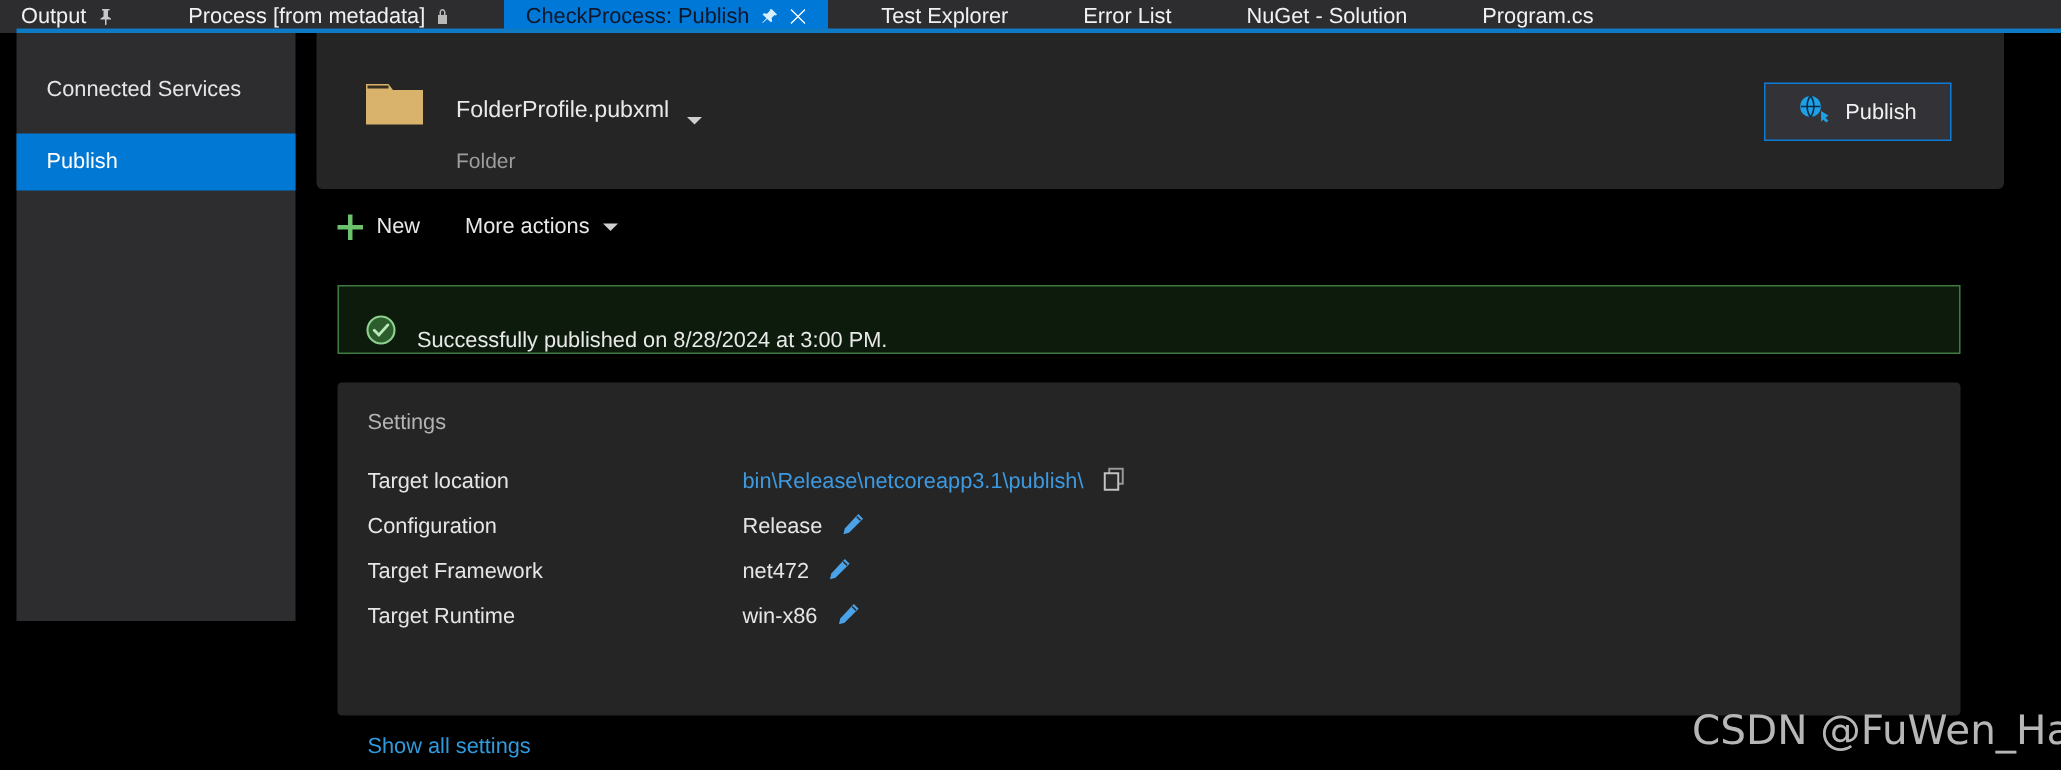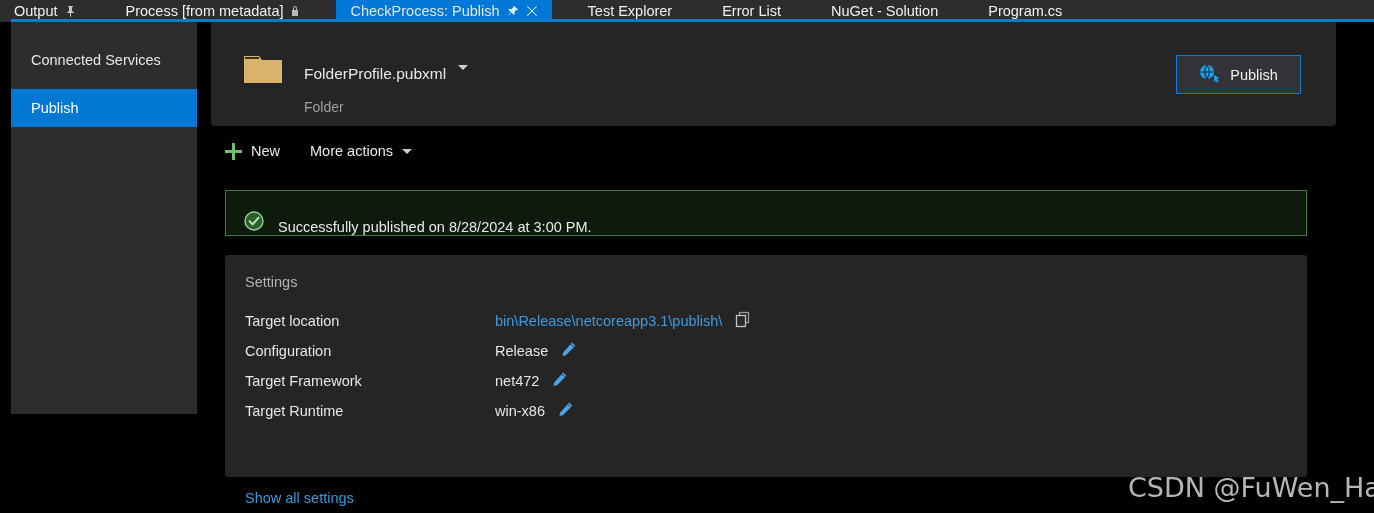--- a/index.html
+++ b/index.html
@@ -17,21 +17,21 @@
     background: #2d2d30;
     display: flex; align-items: stretch;
   }
   .tab {
     display: flex; align-items: center; gap: 7px;
     padding: 0 14px;
     font-size: 14.5px; color: #f1f1f1;
     white-space: nowrap;
     height: 22px;
   }
-  .tab.active { background: #0078d7; color: #e5e5e5; text-align: center; }
+  .tab.active { background: #0078d7; color: #0f172a; text-align: center; }
   .tab .ticon { display: inline-flex; align-items: center; }
   .tab-gap { width: 22px; }
   .tabunderline {
     position: absolute; left: 11px; top: 19px; width: 1363px; height: 3px;
     background: #0f7bc4;
   }
 
   
   .sidebar {
     position: absolute; left: 11px; top: 22px; width: 186px; height: 392px;
@@ -49,21 +49,21 @@
   .profile-card {
     position: absolute; left: 14px; top: 0px; width: 1125px; height: 104px;
     background: #252526;
     border-bottom-left-radius: 4px; border-bottom-right-radius: 4px;
   }
   .folder-icon {
     position: absolute; left: 32px; top: 30px; width: 40px; height: 33px;
   }
   .prof-name {
     position: absolute; left: 93px; top: 52px;
-    display: flex; align-items: flex-start; gap: 12px;
+    display: flex; align-items: flex-end; gap: 12px;
     font-size: 15.5px; color: #e8e8e8;
     transform: translateY(-50%);
   }
   .caret-down {
     width: 0; height: 0;
     border-left: 5px solid transparent; border-right: 5px solid transparent;
     border-top: 5px solid #cfcfcf;
   }
   .prof-sub {
     position: absolute; left: 93px; top: 85px;

